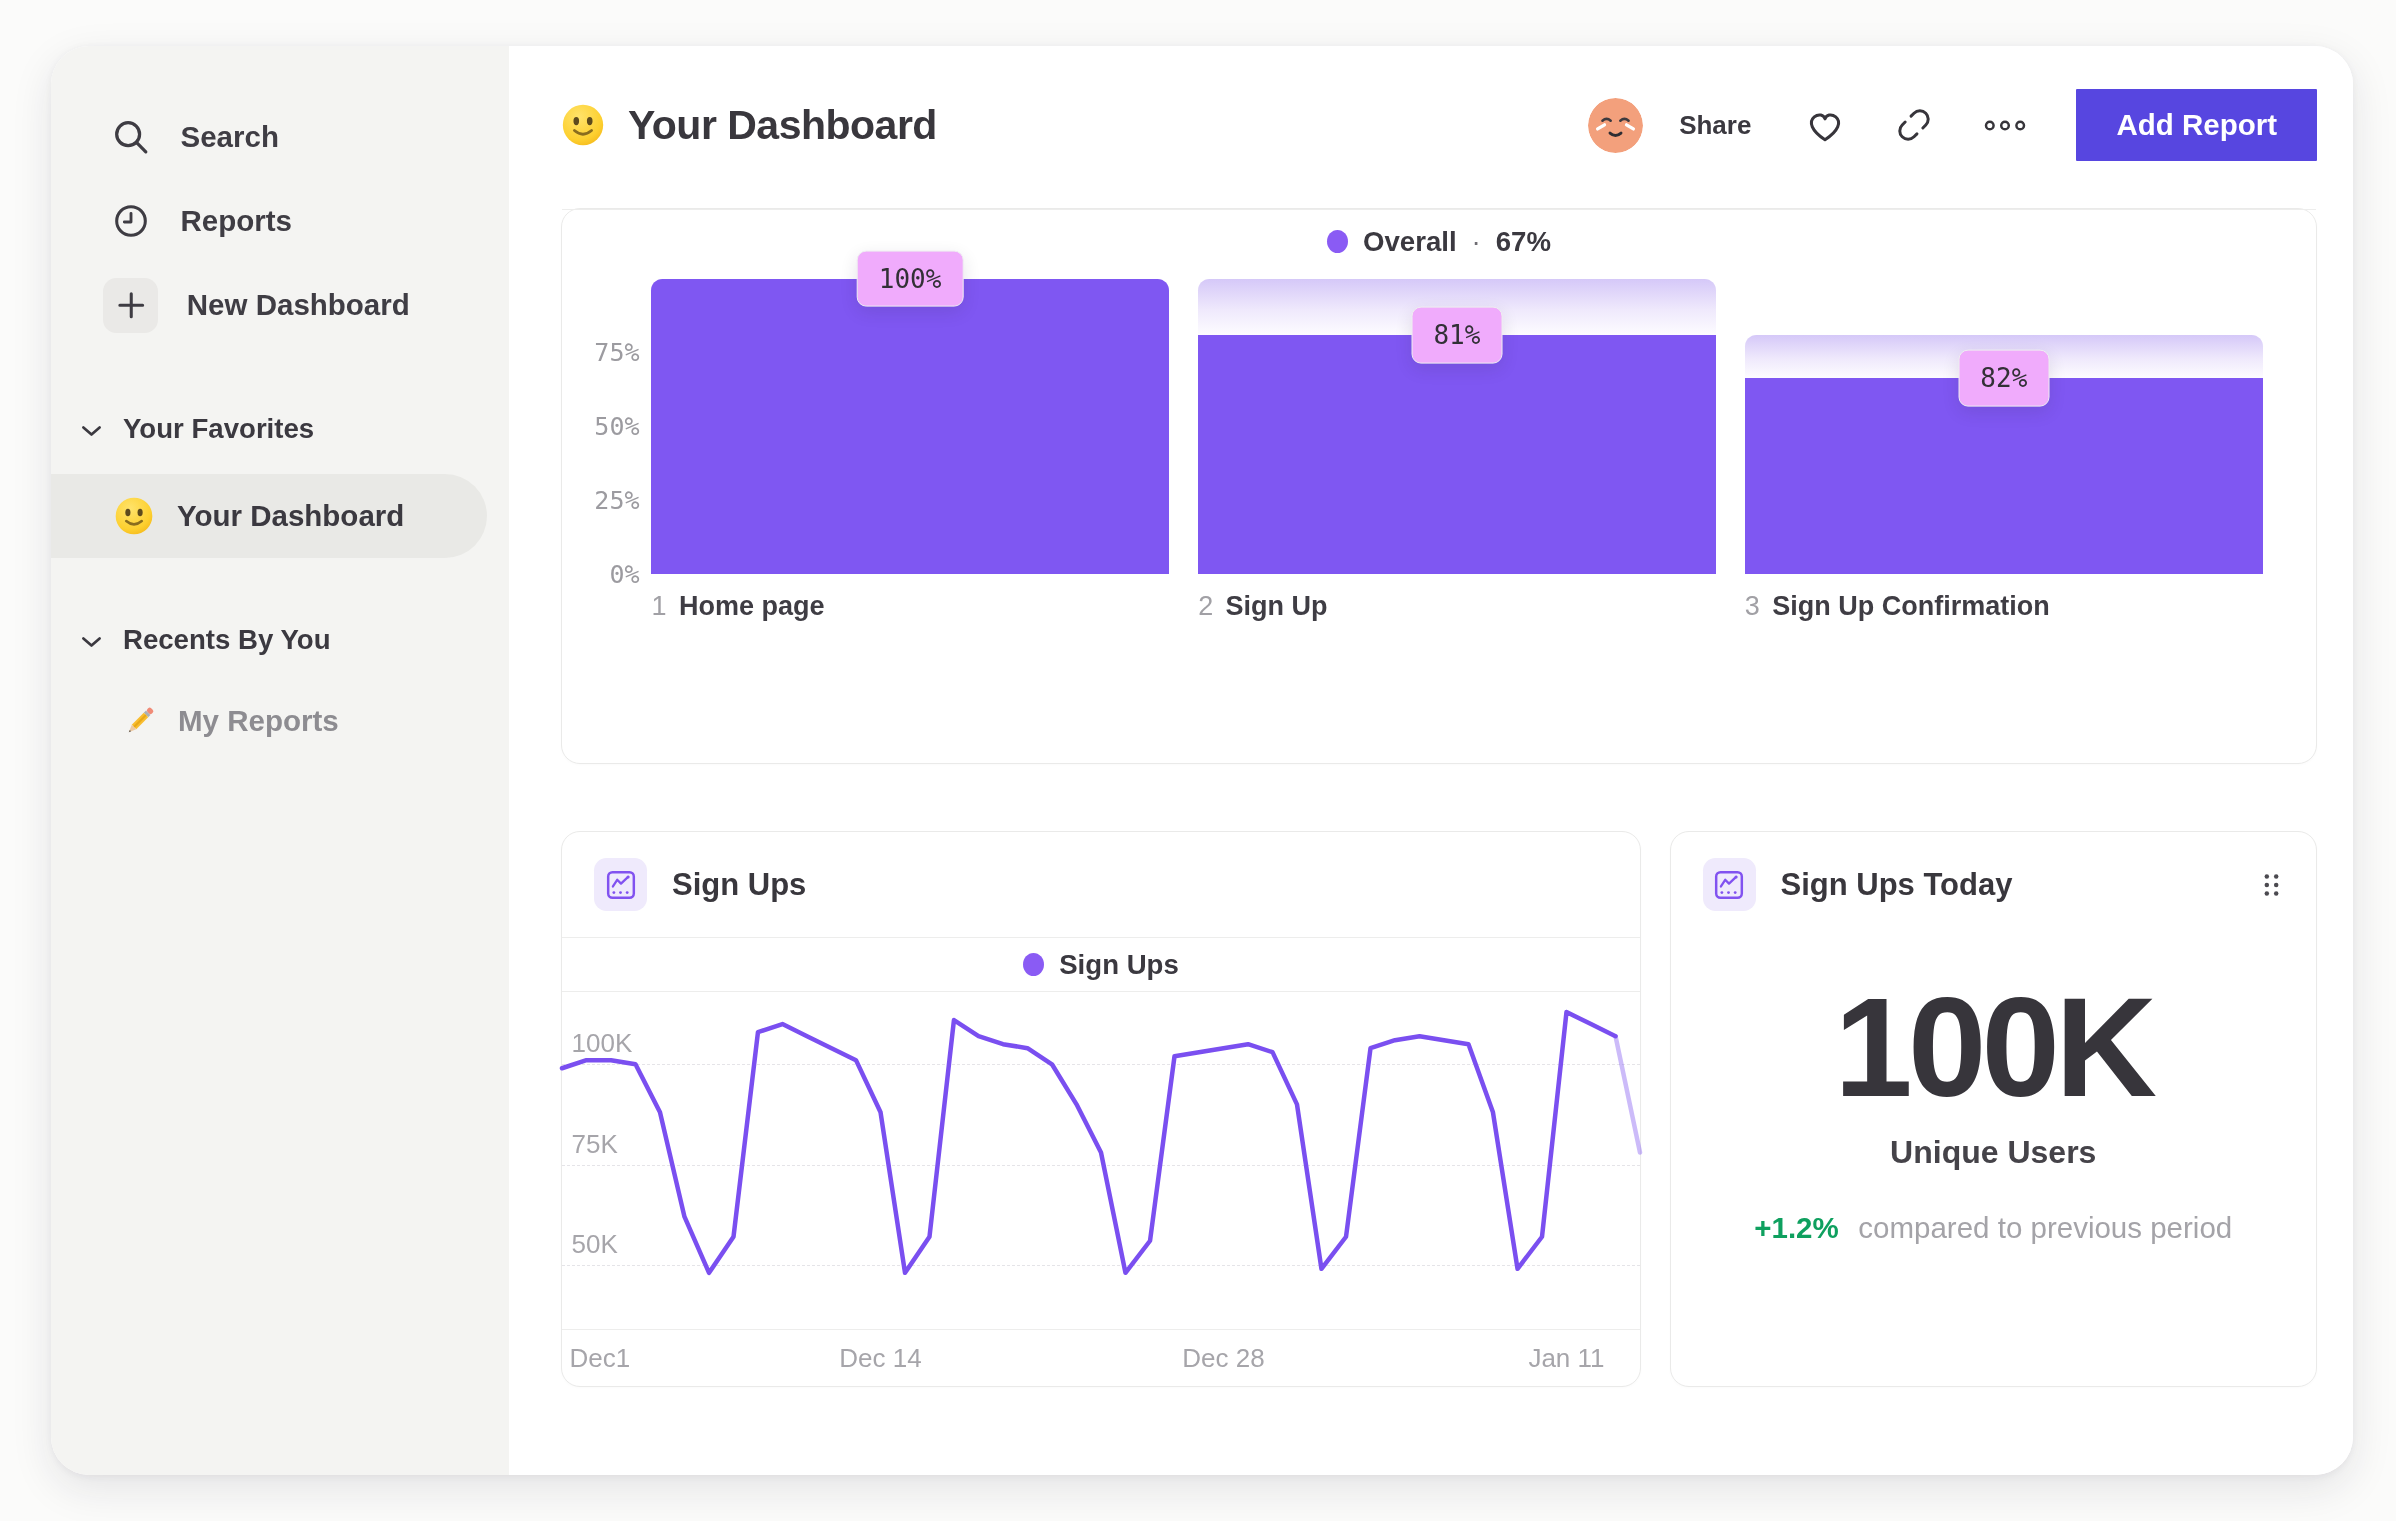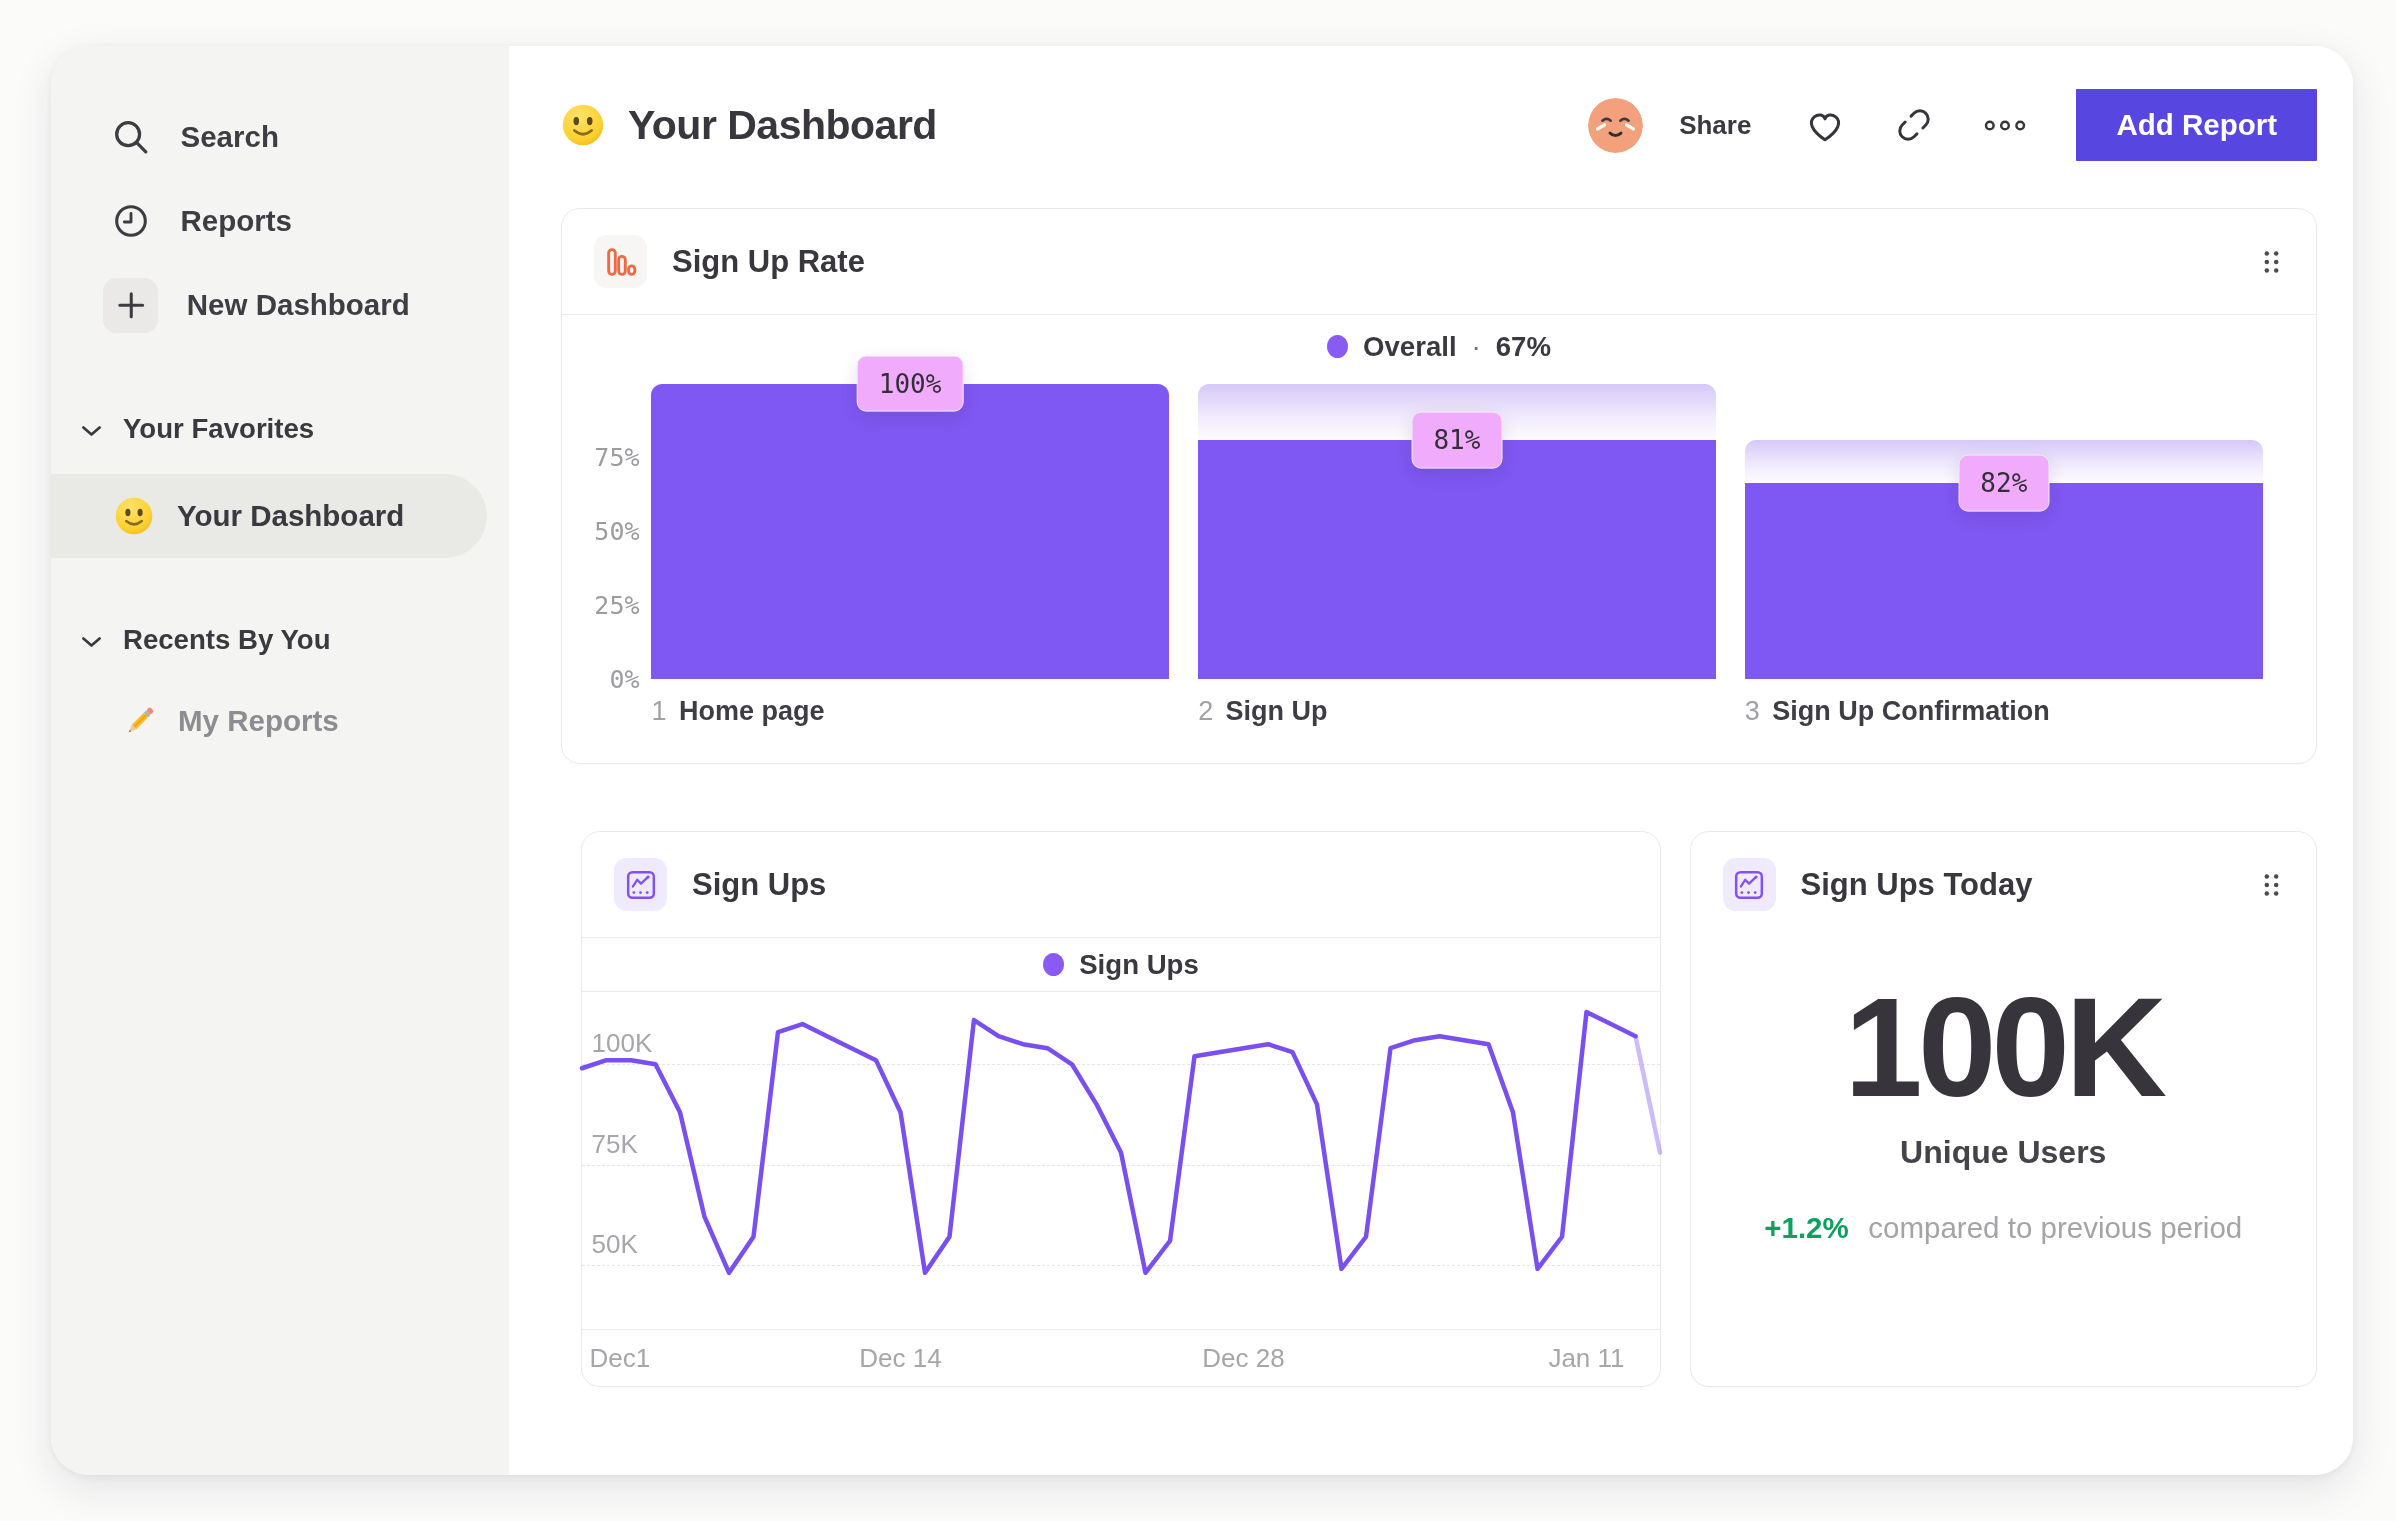--- a/index.html
+++ b/index.html
@@ -75,21 +75,21 @@
   .pct-label { position:absolute; left:50%; transform:translate(-50%,-50%); z-index:2;
     background:#f0abfc; border:1px solid #efeff1; border-radius:9.5px;
     box-shadow:0 5.7px 17px rgba(40,35,60,.12);
     font-family:"DejaVu Sans Mono", monospace; font-size:26px; color:#323036;
     padding:12.4px 21px; white-space:nowrap; }
   .funnel-cats { display:flex; gap:28.5px; margin:17px 0 0 80px; }
   .funnel-cat { flex:1; font-size:27px; display:flex; gap:12.4px; align-items:baseline; }
   .funnel-cat .idx { color:#a1a0a5; }
   .funnel-cat .lbl { color:#3f3d44; font-weight:600; }
   
-  .row2 { display:flex; gap:28.5px; margin-top:67px;margin-left:20px; }
+  .row2 { display:flex; gap:28.5px; margin-top:67px; }
   .line-card { width:1080px; height:556px; display:flex; flex-direction:column; }
   .line-legend { height:53px; }
   .line-chart { position:relative; height:337px; }
   .gridline { position:absolute; left:0; right:0; border-top:1.9px dashed #e5e4e8; }
   .line-ylabel { position:absolute; left:9.5px; transform:translateY(-115%); font-size:26px; color:#a6a5aa; }
   .line-chart svg { position:absolute; inset:0; width:100%; height:100%; overflow:visible; }
   .line-xaxis { position:relative; height:57px; border-top:1.4px solid #ededec; }
   .line-xtick { position:absolute; top:50%; transform:translate(-50%,-50%); font-size:26px; color:#a6a5aa; white-space:nowrap; }
   .line-xtick.first { left:7.6px !important; transform:translateY(-50%); }
   .metric-card { flex:1; height:556px; }
@@ -240,42 +240,20 @@
               <circle cx="8" cy="10" r="4" stroke="#37353b" stroke-width="2.6"></circle>
               <circle cx="24" cy="10" r="4" stroke="#37353b" stroke-width="2.6"></circle>
               <circle cx="40" cy="10" r="4" stroke="#37353b" stroke-width="2.6"></circle>
             </svg>
         </span>
         <button class="primary-btn">Add Report</button>
       </div>
     </div>
 
     <div class="card funnel-card">
-      <div class="card-header">
-        <span class="card-icon-box icon-box-orange">
-          <svg width="38" height="38" viewBox="0 0 40 40" fill="none">
-              <rect x="7" y="7" width="7" height="26" rx="3.5" stroke="#ee6a45" stroke-width="3"></rect>
-              <rect x="17.5" y="14" width="7" height="19" rx="3.5" stroke="#ee6a45" stroke-width="3"></rect>
-              <rect x="28" y="24" width="6.5" height="9" rx="3.2" stroke="#ee6a45" stroke-width="3"></rect>
-            </svg>
-        </span>
-        <span class="card-title">Sign Up Rate</span>
-        <span class="drag-handle">
-          <svg width="25" height="30" viewBox="0 0 26 32">
-              <g fill="#4c4a50">
-                <circle cx="8" cy="7" r="2.4"></circle>
-                <circle cx="18" cy="7" r="2.4"></circle>
-                <circle cx="8" cy="16" r="2.4"></circle>
-                <circle cx="18" cy="16" r="2.4"></circle>
-                <circle cx="8" cy="25" r="2.4"></circle>
-                <circle cx="18" cy="25" r="2.4"></circle>
-              </g>
-            </svg>
-        </span>
-      </div>
       <div class="divider"></div>
       <div class="legend-row funnel-legend">
         <span class="legend-dot"></span>
         <span class="legend-name">Overall</span>
         <span class="legend-sep">·</span>
         <span class="legend-val">67%</span>
       </div>
       <div class="funnel-body">
         <div class="funnel-area">
           <div class="funnel-yaxis">

